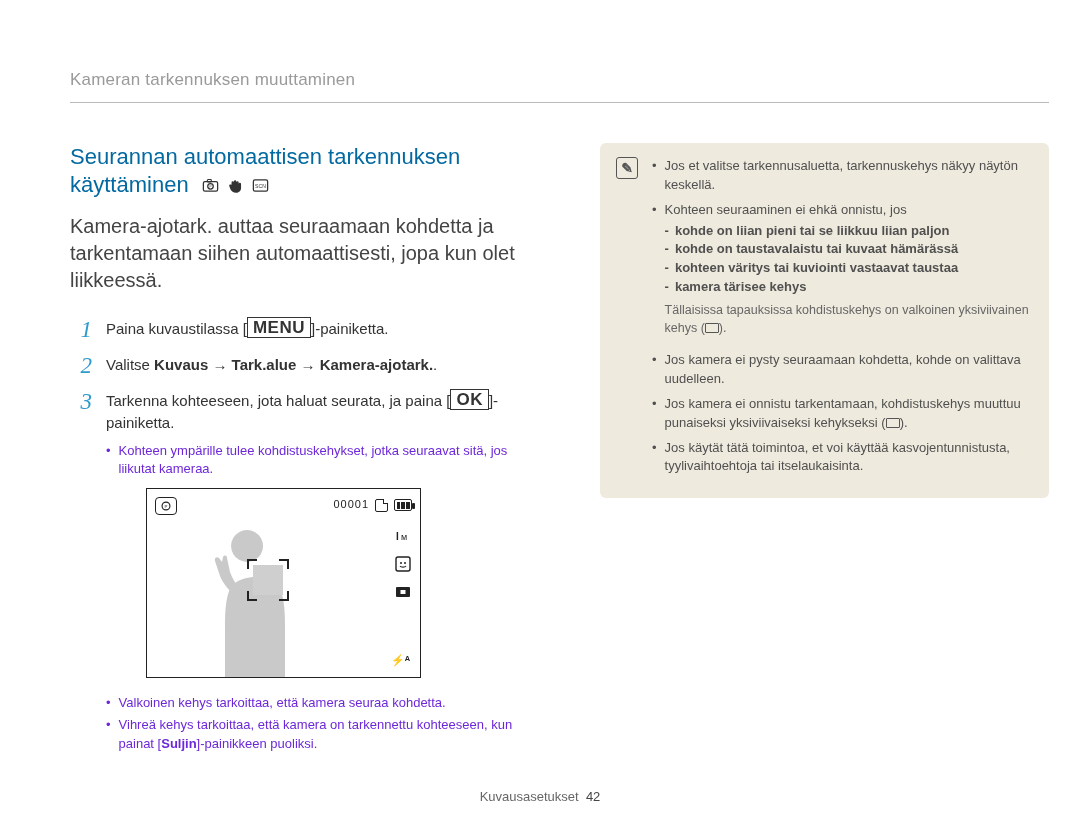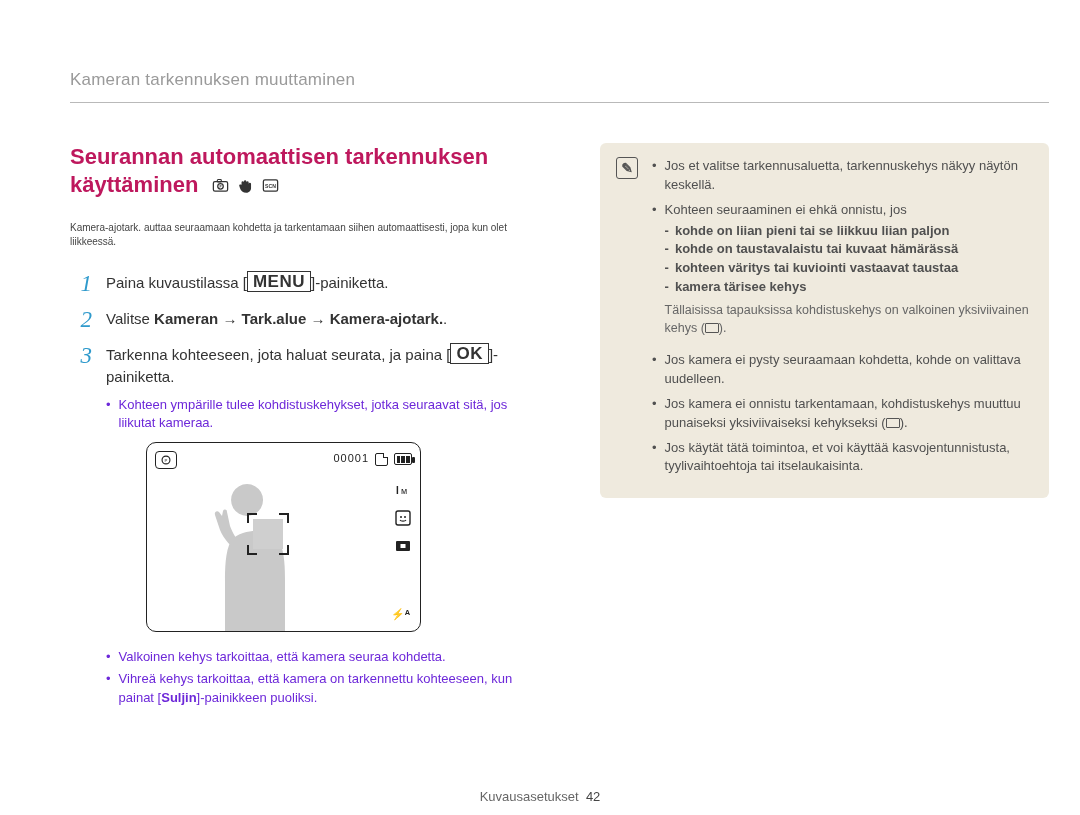--- a/index.html
+++ b/index.html
@@ -5,38 +5,38 @@
   * { margin: 0; padding: 0; box-sizing: border-box; }
   html, body { width: 1080px; height: 815px; background: #fff; font-family: Arial, Helvetica, sans-serif; color: #3a3a3a; }
   .page { width: 1080px; height: 815px; position: relative; padding: 70px 31px 40px 70px; }
 
   .header-line { font-size: 17px; color: #9a9a9a; font-weight: 300; letter-spacing: 0.2px; border-bottom: 1px solid #b9b9b9; padding-bottom: 12px; margin-bottom: 40px; }
 
   .columns { display: flex; gap: 60px; }
   .left-col { flex: 0 0 470px; }
   .right-col { flex: 1; }
 
-  .section-title { font-size: 22px; color: #be185d; font-weight: 700; line-height: 1.25; }
+  .section-title { font-size: 22px; color: #0369a1; font-weight: 400; line-height: 1.25; }
   .title-icons { display: inline-flex; gap: 6px; vertical-align: -3px; margin-left: 6px; }
   .title-icons svg { width: 19px; height: 19px; }
 
-  .intro { font-size: 10px; color: #444; margin-top: 20px; line-height: 1.35; }
+  .intro { font-size: 20px; color: #444; margin-top: 12px; line-height: 1.35; }
 
   .steps { margin-top: 24px; }
   .step { display: flex; gap: 14px; margin-bottom: 12px; align-items: flex-start; }
   .step-num { font-family: Georgia, 'Times New Roman', serif; font-style: italic; font-size: 23px; color: #2f9acc; flex: 0 0 22px; text-align: right; line-height: 1.05; }
   .step-body { flex: 1; font-size: 15px; color: #333; line-height: 1.45; }
   .step-body .inline-label { border: 1px solid #333; padding: 0 5px; font-size: 17px; font-weight: 700; letter-spacing: 0.5px; line-height: 1.2; vertical-align: 1px; }
   .step-body b { font-weight: 700; }
 
   .sub-bullets { margin: 8px 0 10px 0; }
   .sub-bullets .b-item { display: flex; gap: 8px; font-size: 13px; color: #6d28d9; line-height: 1.4; margin-bottom: 4px; }
   .sub-bullets .b-item::before { content: "•"; flex: 0 0 auto; }
 
-  .camera-display { margin: 10px auto 16px 40px; width: 275px; height: 190px; border: 1.5px solid #222; border-radius: 10px; position: relative; background: #fff; overflow: hidden; }
+  .camera-display { margin: 10px auto 16px 40px; width: 275px; height: 190px; border: 1.5px solid #222; border-radius: 0; position: relative; background: #fff; overflow: hidden; }
   .cam-top-left { position: absolute; top: 8px; left: 8px; width: 22px; height: 18px; border: 1.5px solid #222; border-radius: 4px; display:flex; align-items:center; justify-content:center; font-size:10px; }
   .cam-top-right { position: absolute; top: 8px; right: 8px; display: flex; align-items: center; gap: 6px; font-size: 11px; letter-spacing: 1px; color:#222;}
   .cam-top-right .sd { width: 13px; height: 13px; border: 1.2px solid #222; border-radius: 2px; position:relative;}
   .cam-top-right .sd::after{content:"";position:absolute;right:-1px;top:-1px;width:4px;height:4px;background:#fff;border-left:1.2px solid #222;border-bottom:1.2px solid #222;}
   .cam-top-right .batt { width: 18px; height: 12px; border: 1.2px solid #222; border-radius: 2px; position: relative; }
   .cam-top-right .batt::after { content: ""; position: absolute; right: -4px; top: 3px; width: 3px; height: 6px; background: #222; border-radius: 1px; }
   .cam-top-right .batt .fill { position:absolute; inset:1.5px; display:flex; gap:1px;}
   .cam-top-right .batt .fill span{flex:1;background:#222;}
 
   .cam-right-icons { position: absolute; top: 38px; right: 8px; display: flex; flex-direction: column; gap: 10px; align-items: center; }
@@ -112,21 +112,21 @@
         <div class="step">
           <div class="step-num">1</div>
           <div class="step-body">
             <span>Paina kuvaustilassa [</span><span class="inline-label">MENU</span><span>]-painiketta.</span>
           </div>
         </div>
 
         <div class="step">
           <div class="step-num">2</div>
           <div class="step-body">
-            <span>Valitse </span><b>Kameran → Tark.alue → Kamera-ajotark.</b><span>.</span>
+            <span>Valitse </span><b>Kuvaus → Tark.alue → Kamera-ajotark.</b><span>.</span>
           </div>
         </div>
 
         <div class="step">
           <div class="step-num">3</div>
           <div class="step-body">
             <span>Tarkenna kohteeseen, jota haluat seurata, ja paina [</span><span class="inline-label">OK</span><span>]-painiketta.</span>
 
             <div class="sub-bullets">
               <div class="b-item">

